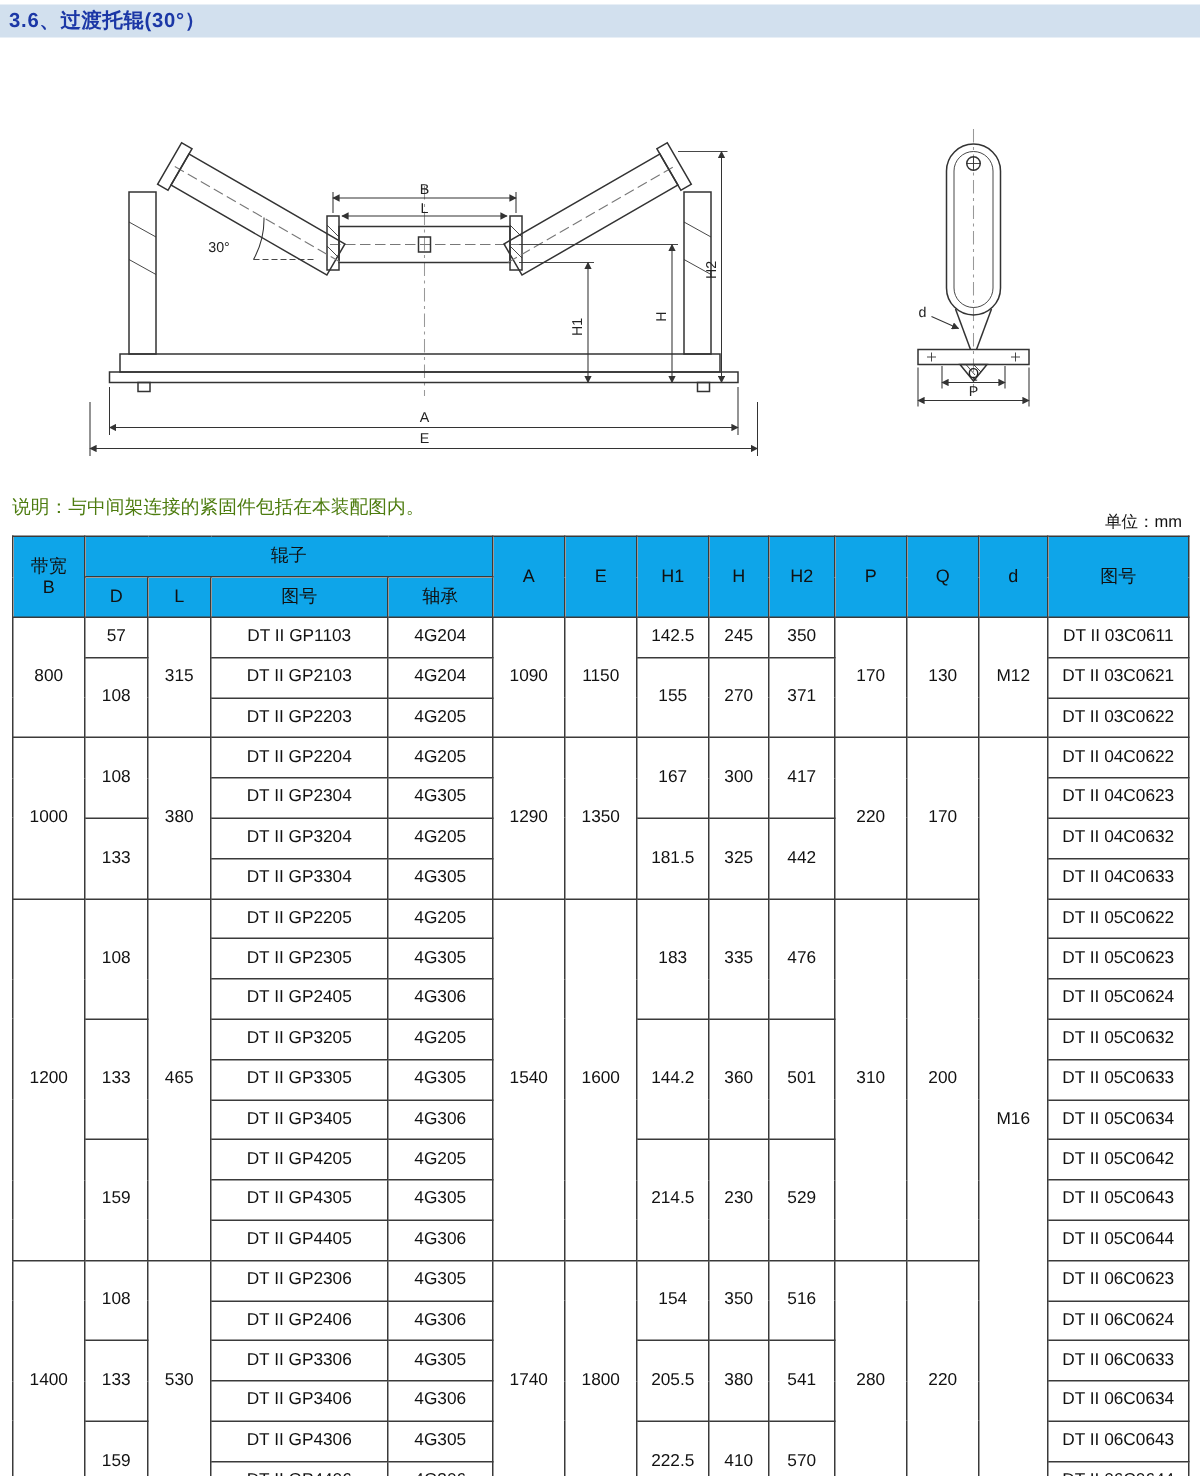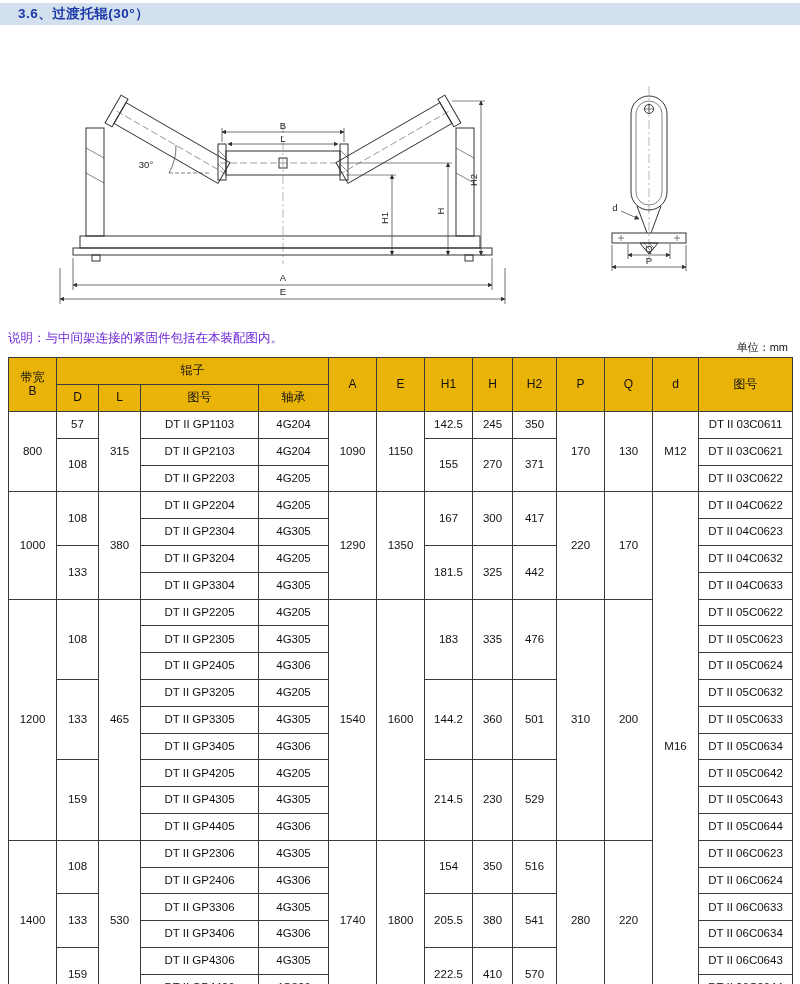--- a/index.html
+++ b/index.html
@@ -5,38 +5,38 @@
   html,body{margin:0;padding:0;}
   body{
     width:800px;height:984px;position:relative;background:#ffffff;
     font-family:"Liberation Sans", sans-serif;color:#111;overflow:hidden;
   }
   .titlebar{
     position:absolute;top:3px;left:0;width:800px;height:22px;
     background:#d2e0ee;display:flex;align-items:center;
   }
   .titlebar .title{
-    color:#1b37a6;font-weight:bold;font-size:13.5px;padding-left:18px;
+    color:#1b37a6;font-weight:bold;font-size:13.5px;padding-left:6px;
     letter-spacing:.5px;
   }
   .drawing{position:absolute;top:78px;left:0;}
   .drawing text{font-size:9.5px;fill:#222;font-family:"Liberation Sans",sans-serif;}
-  .note{position:absolute;top:330px;left:8px;font-size:12.5px;color:#6d28d9;}
+  .note{position:absolute;top:330px;left:8px;font-size:12.5px;color:#4d7c0f;}
   .unit{position:absolute;top:340px;right:12px;font-size:11px;color:#111;}
   table.spec{
     position:absolute;top:357px;left:8px;width:784px;
     border-collapse:collapse;table-layout:fixed;
   }
   table.spec td{
     border:1px solid #3a3a3a;text-align:center;vertical-align:middle;
     font-size:11.5px;color:#111;padding:0 2px;height:25.8px;
     white-space:pre-line;line-height:1.15;overflow:hidden;
   }
   table.spec td.hc{
-    background:#eab308;font-size:12px;height:26px;
+    background:#0ea5e9;font-size:12px;height:26px;
   }
 </style>
 </head>
 <body>
 
 <div class="titlebar">
   <span class="title">3.6、过渡托辊(30°）</span>
 </div>
 
 <svg class="drawing" width="800" height="252" viewBox="0 0 800 252">

